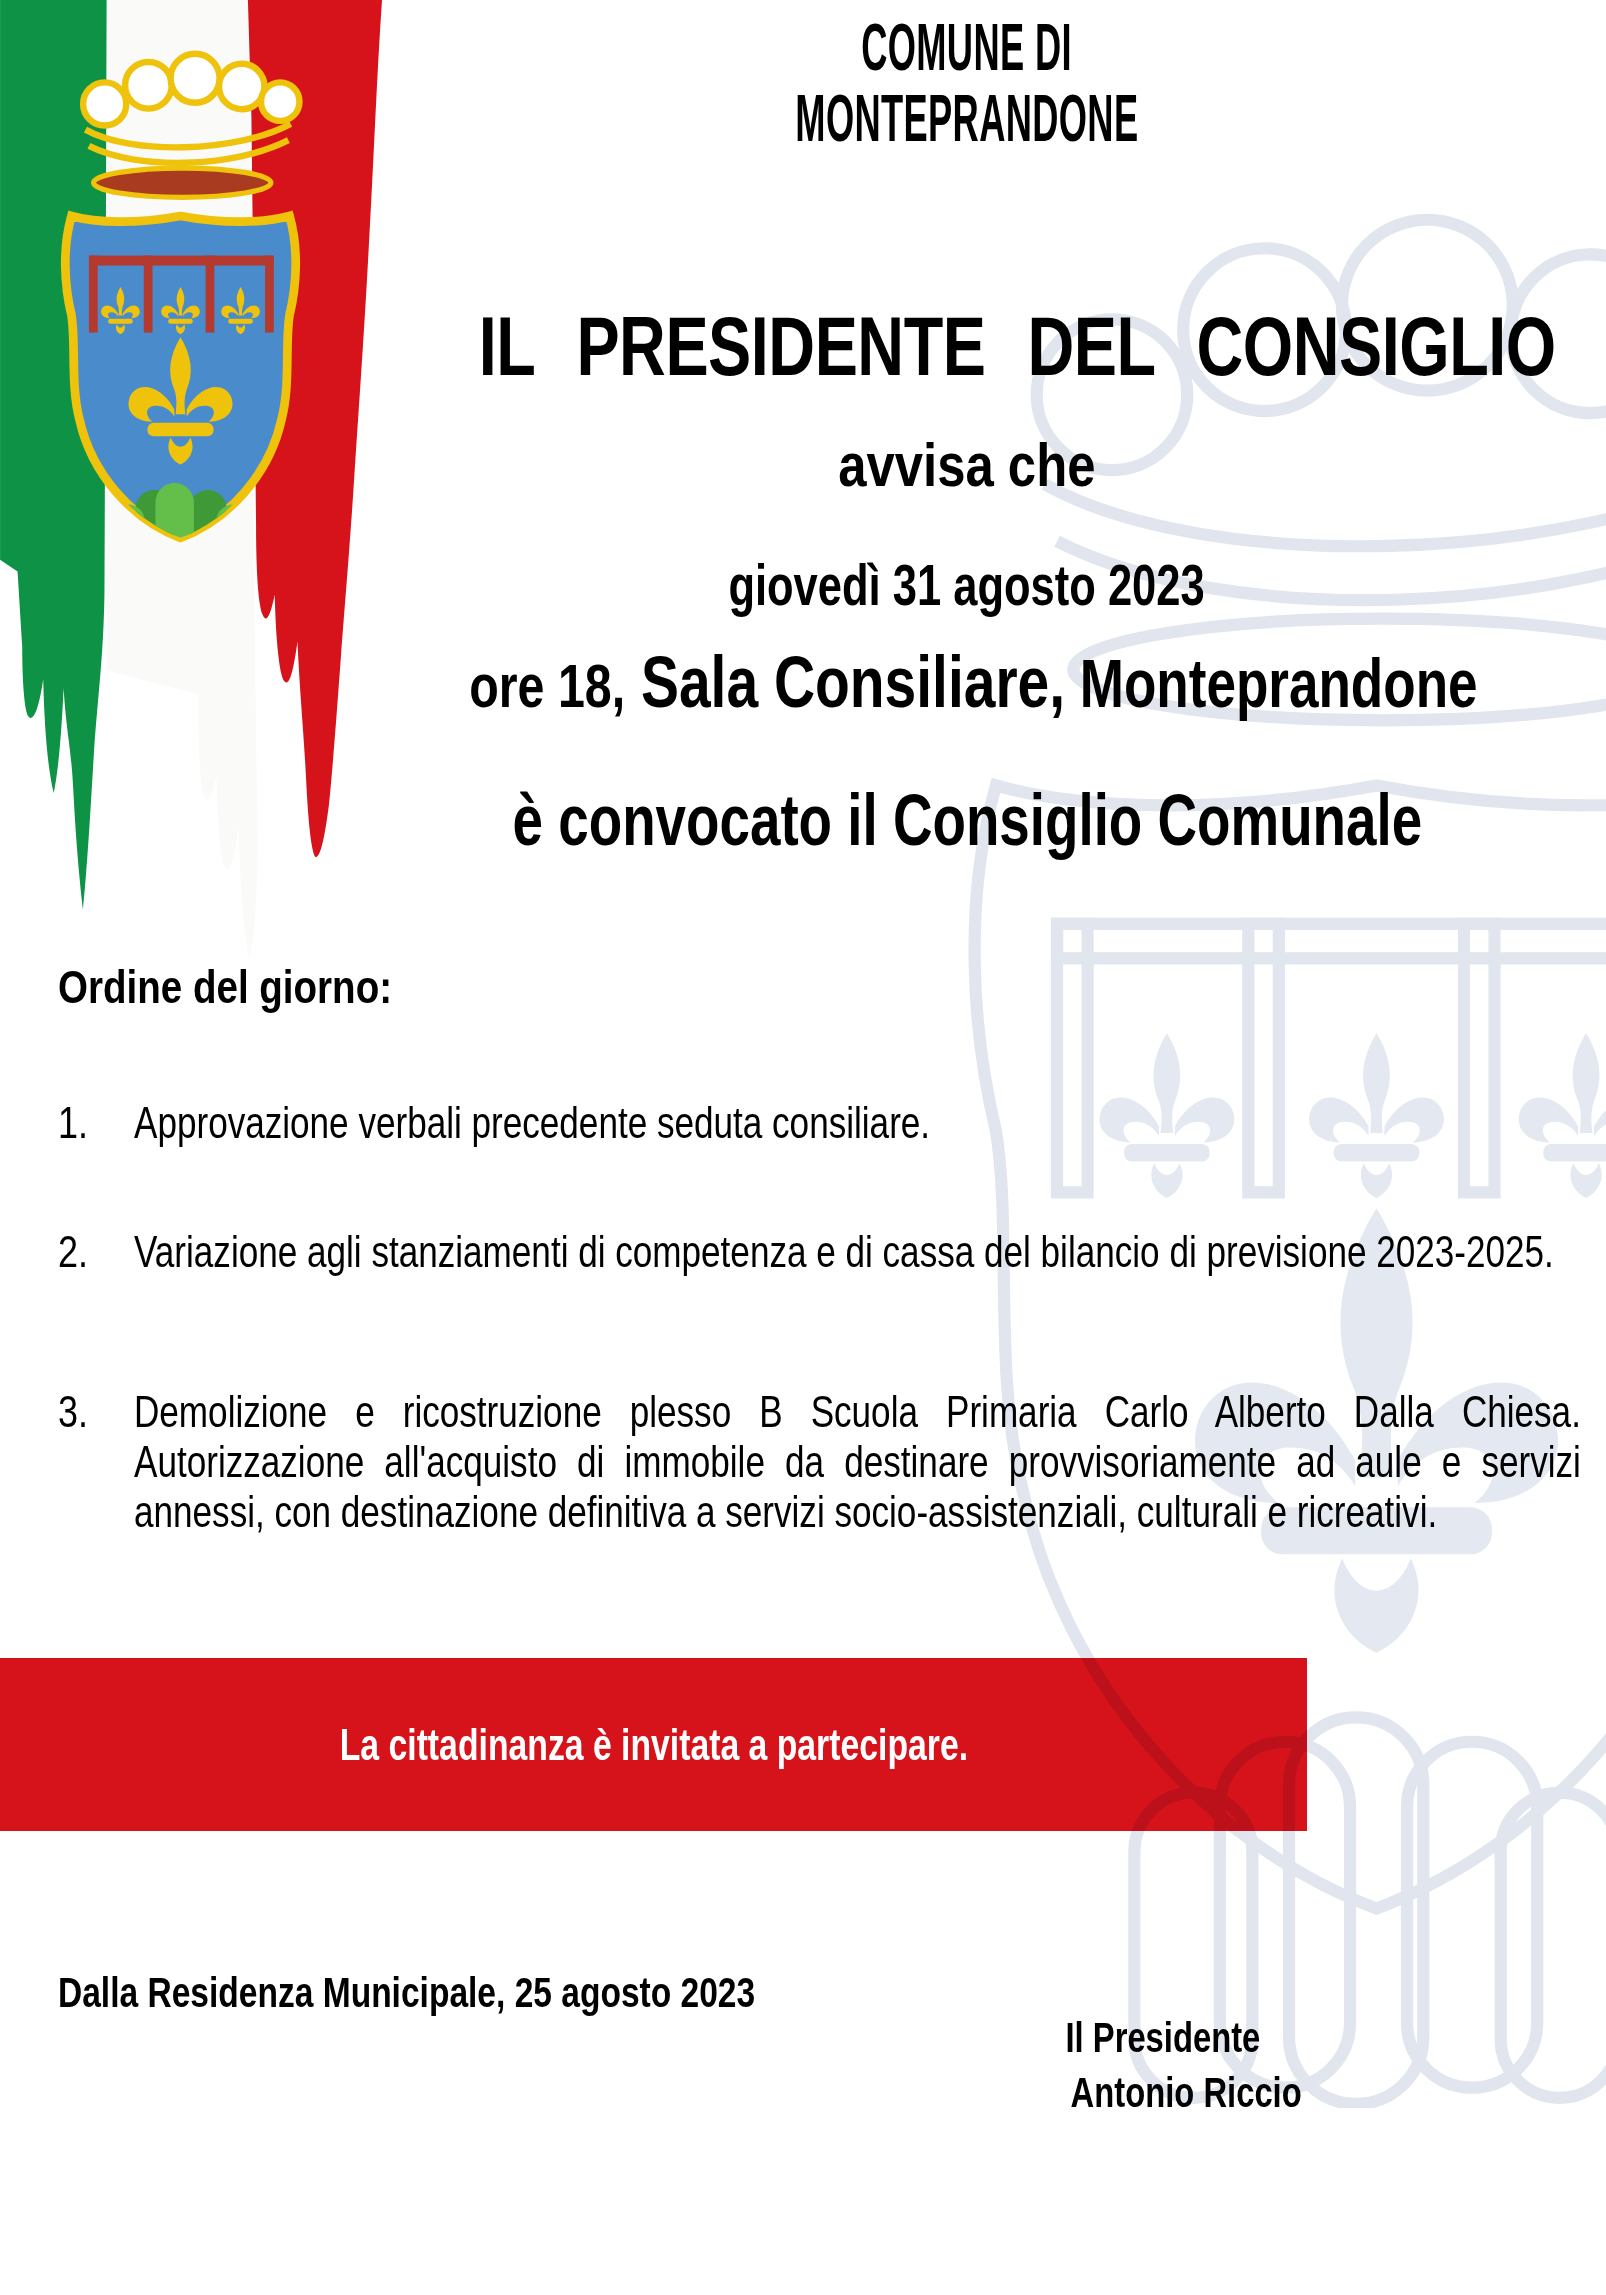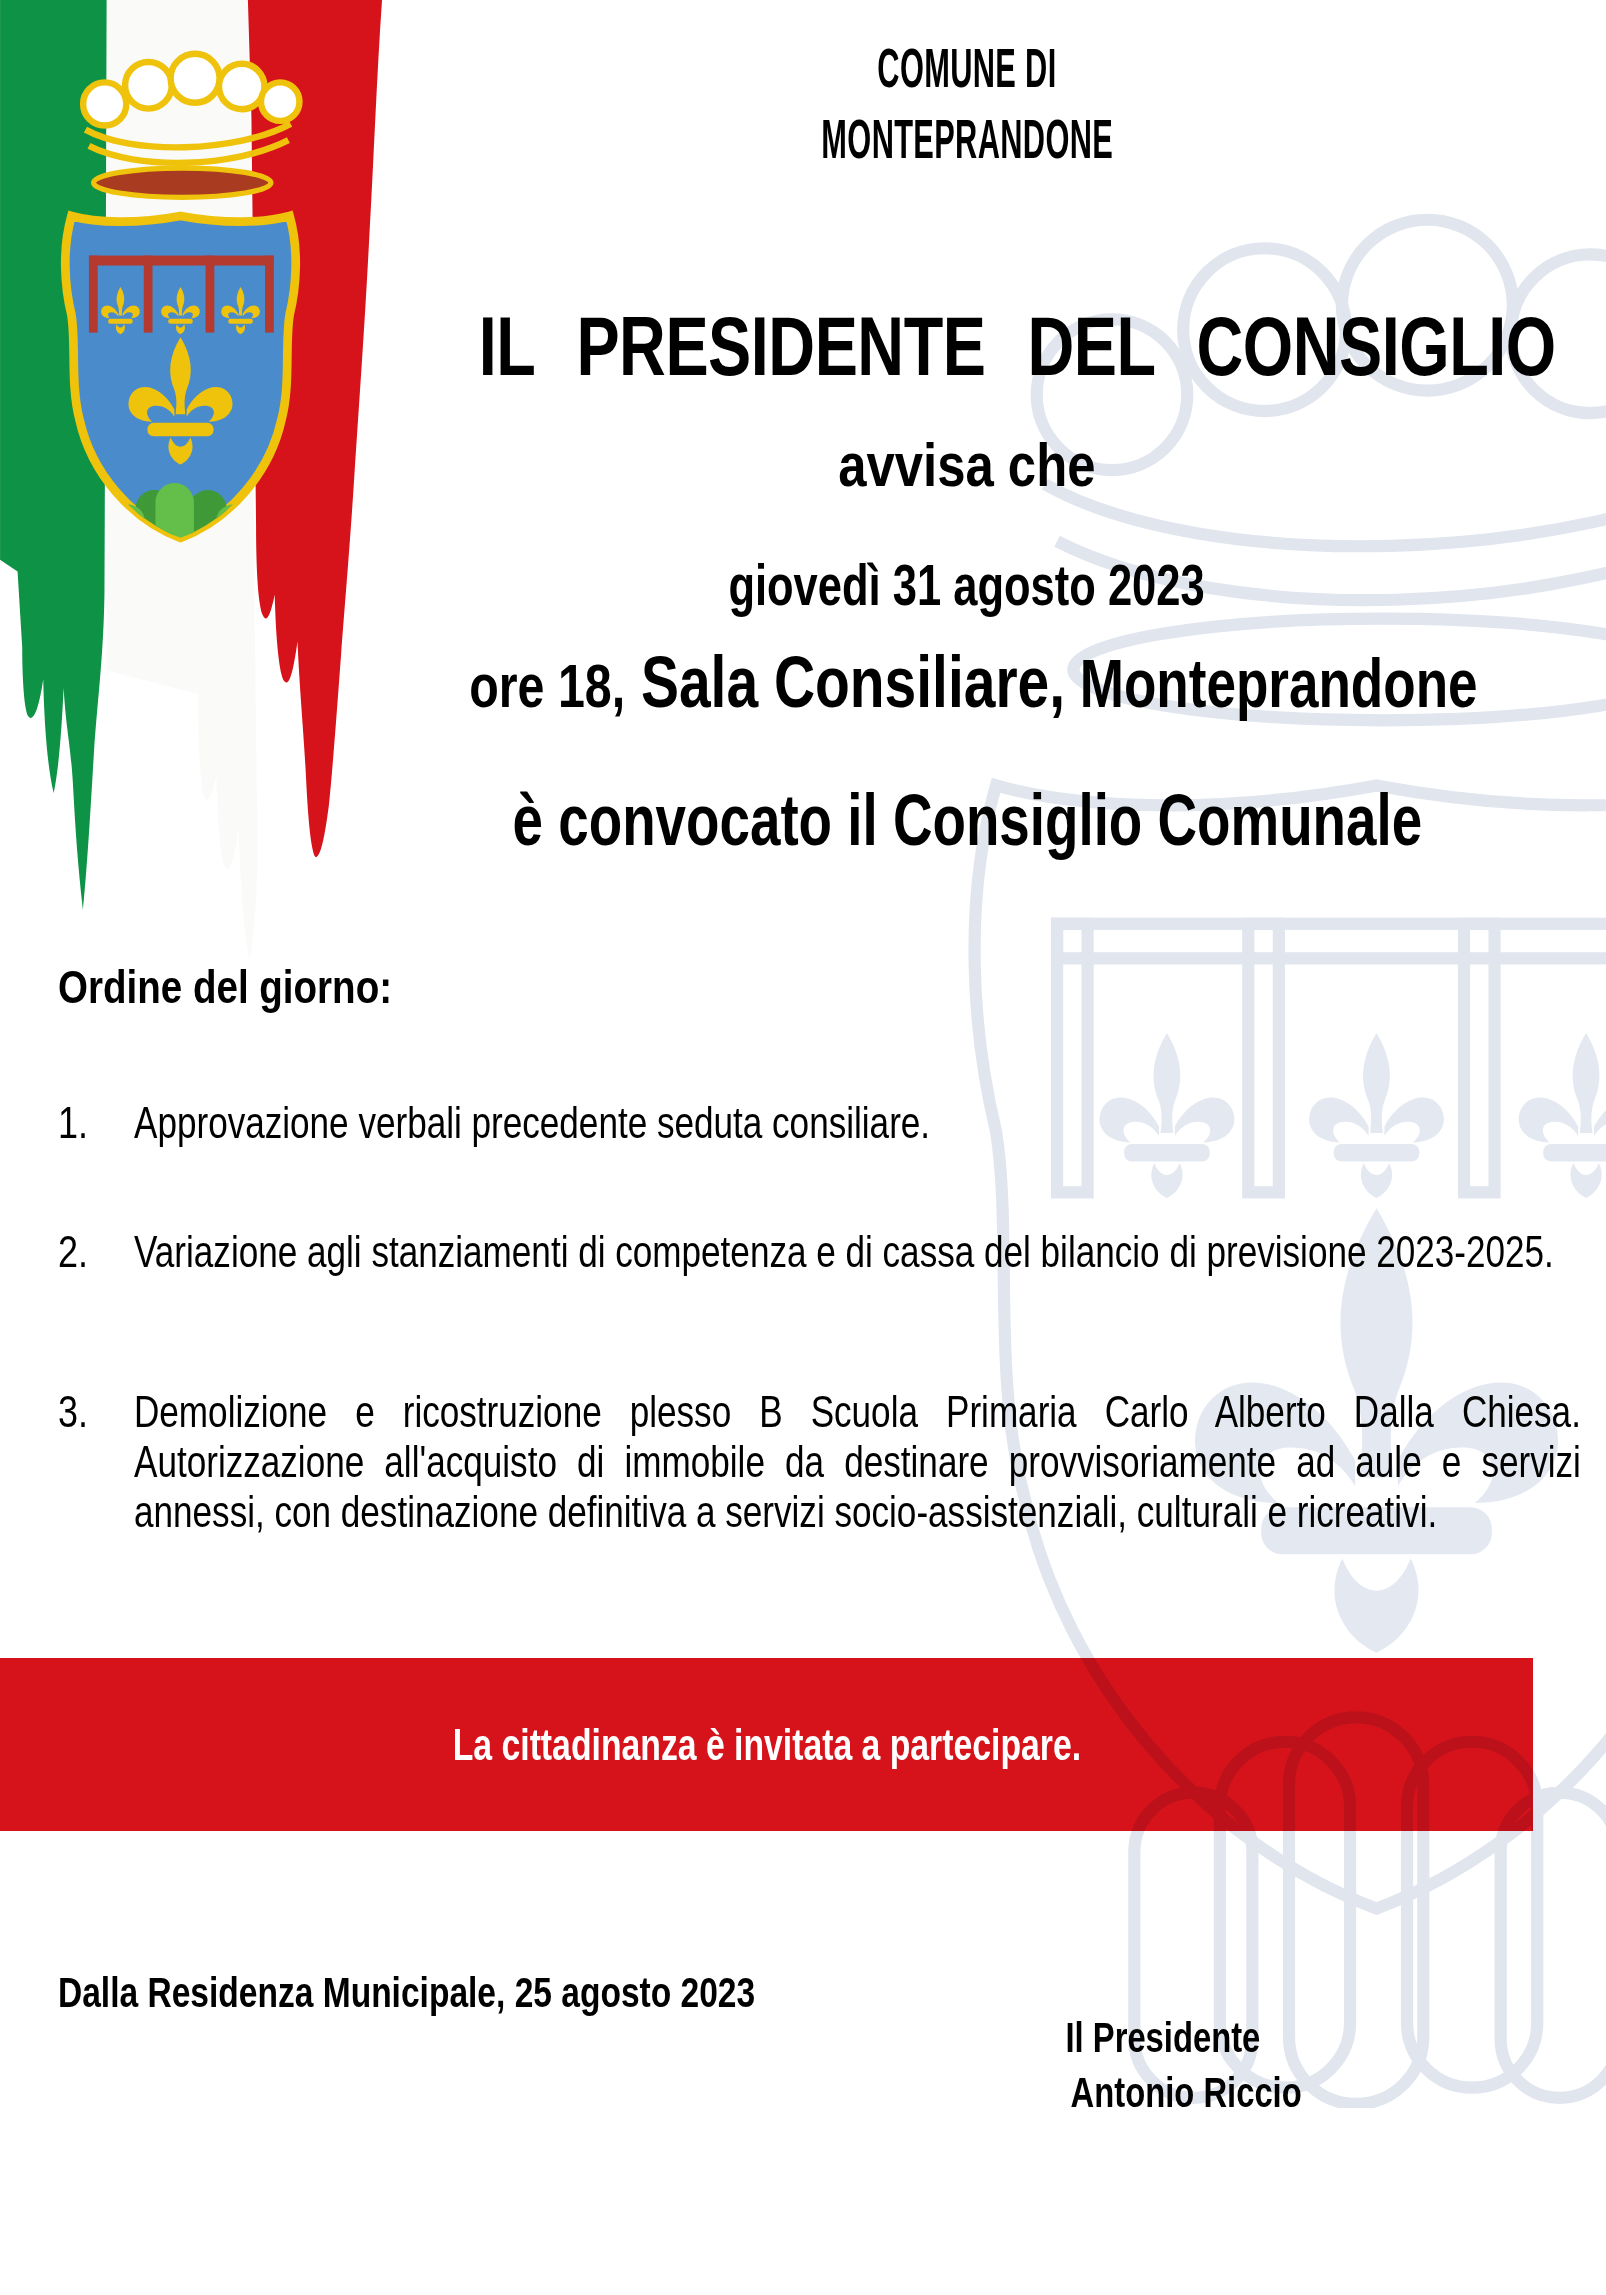--- a/index.html
+++ b/index.html
@@ -15,21 +15,21 @@
   
   .sx55,.sx75,.sx78,.sx82{display:inline-block;white-space:nowrap;}
   .sx55{transform:scaleX(0.55);transform-origin:center top;}
   .sx75{transform:scaleX(0.75);transform-origin:center top;}
   .sx78{transform:scaleX(0.78);transform-origin:center top;}
   .sx82{transform:scaleX(0.82);transform-origin:center top;}
   .sxL{transform-origin:left top !important;}
 
   .center-col{left:327px;right:0;text-align:center;}
 
-  #org-title{top:32px;font-weight:bold;font-size:56px;line-height:71px;letter-spacing:0.6px;}
+  #org-title{top:12px;font-weight:bold;font-size:66px;line-height:71px;letter-spacing:0.6px;}
   #headline{top:299px;font-weight:bold;font-size:83px;}
   #headline .inner{word-spacing:0.38em;letter-spacing:-0.6px;}
   #subline{top:429px;font-weight:bold;font-size:62px;}
   #dateline-big{top:551px;font-weight:bold;font-size:58px;}
   #venueline{top:640px;font-weight:bold;}
   #venueline .v1{font-size:62px;}
   #venueline .v2{font-size:73px;}
   #venueline .v3{font-size:68px;}
   #convocation{top:778px;font-weight:bold;font-size:73px;}
 
@@ -41,21 +41,21 @@
     position:absolute;left:76px;top:0;
     width:1855px;                 
     transform:scaleX(0.78);transform-origin:left top;
     text-align:justify;
   }
   #item-1{top:1098px;}
   #item-2{top:1227px;}
   #item-3{top:1387px;}
 
   #banner{
-    left:0;top:1658px;width:1533px;height:173px;
+    left:0;top:1658px;width:1307px;height:173px;
     background:#d6131b;
     display:flex;align-items:center;justify-content:center;
     z-index:2;
   }
   #banner .txt{color:#ffffff;font-weight:bold;font-size:45px;}
 
   #residence-line{left:58px;top:1968px;font-weight:bold;font-size:43px;z-index:10;}
   #signature{left:1038px;width:426px;top:2010px;text-align:left;font-weight:bold;font-size:42px;line-height:55px;z-index:10;}
 
   .textlayer{z-index:10;}

